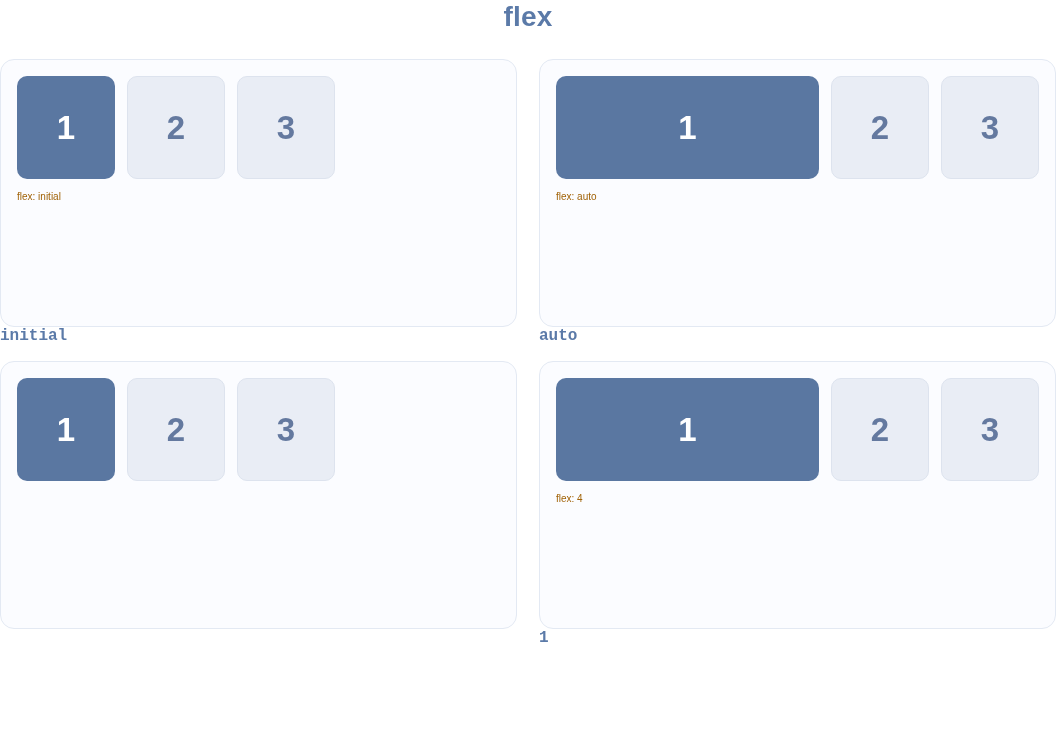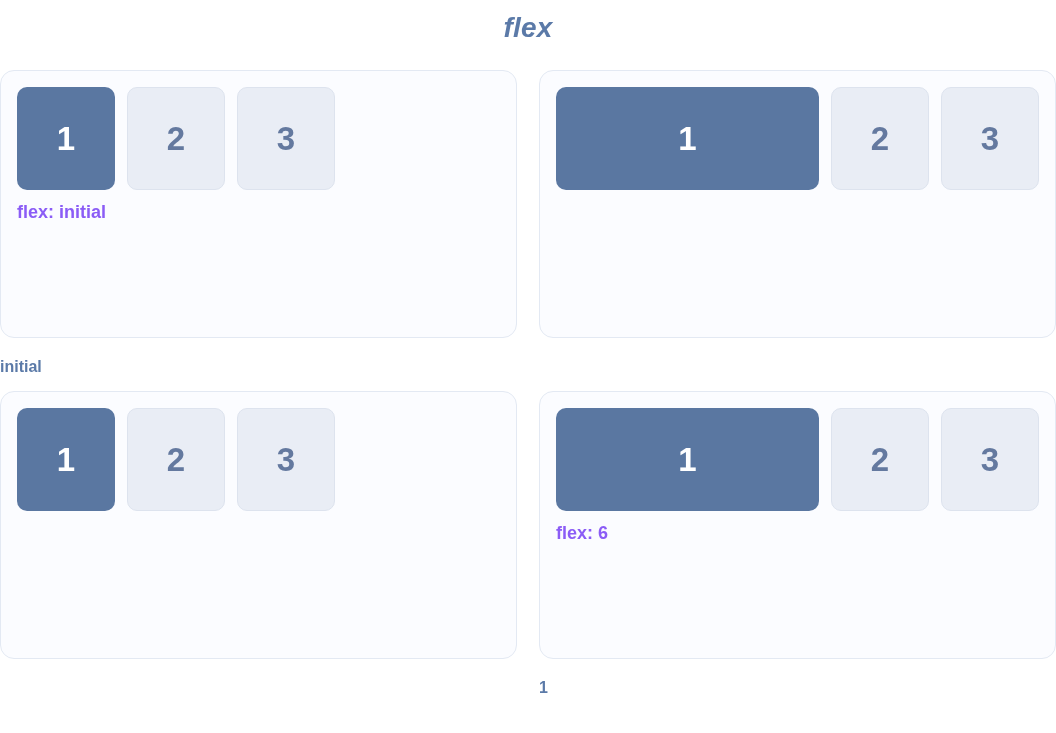--- a/index.html
+++ b/index.html
@@ -11,27 +11,26 @@
     height: 733px;
     font-family: "Liberation Sans", "DejaVu Sans", sans-serif;
   }
   .page {
     width: 1056px;
     height: 733px;
     overflow: hidden;
   }
   .page-title {
     margin: 0;
-    padding-top: 12px;
+    padding-top: 1px;
     text-align: center;
     font-size: 28px;
     font-weight: 700;
     letter-spacing: 0.2px;
     color: #5b7aa8;
-    font-style: italic;
   }
   .demo-grid {
     margin-top: 26px;
     display: grid;
     grid-template-columns: 1fr 1fr;
     column-gap: 22px;
     row-gap: 0;
   }
   .demo { display: block; }
   .panel {
@@ -65,31 +64,32 @@
     color: #ffffff;
     width: 98px;
   }
   
   .f-initial { flex: initial; }
   .f-auto    { flex: auto; }
   .f-none    { flex: none; }
   .f-1       { flex: 1; }
   .panel-caption {
     margin-top: 12px;
-    font-size: 18px;
-    font-weight: 700;
-    color: #8b5cf6;
+    font-size: 10px;
+    font-weight: 400;
+    color: #a16207;
   }
   .demo-label {
-    margin-top: 19px;
+    margin-top: 0;
     margin-bottom: 15px;
     font-size: 16px;
     font-weight: 700;
     color: #5b7aa8;
     line-height: 19px;
+    font-family: Liberation Mono, monospace;
   }
 </style>
 </head>
 <body>
 
 <div class="page">
 
   <h1 class="page-title">flex</h1>
 
   <div class="demo-grid">
@@ -106,39 +106,41 @@
       <div class="demo-label">initial</div>
     </section>
 
     <section class="demo">
       <div class="panel">
         <div class="flex-row">
           <div class="box primary f-auto">1</div>
           <div class="box secondary">2</div>
           <div class="box secondary">3</div>
         </div>
+        <div class="panel-caption">flex: auto</div>
       </div>
+      <div class="demo-label">auto</div>
     </section>
 
     <section class="demo">
       <div class="panel">
         <div class="flex-row">
           <div class="box primary f-none">1</div>
           <div class="box secondary">2</div>
           <div class="box secondary">3</div>
         </div>
       </div>
     </section>
 
     <section class="demo">
       <div class="panel">
         <div class="flex-row">
           <div class="box primary f-1">1</div>
           <div class="box secondary">2</div>
           <div class="box secondary">3</div>
         </div>
-        <div class="panel-caption">flex: 6</div>
+        <div class="panel-caption">flex: 4</div>
       </div>
       <div class="demo-label">1</div>
     </section>
 
   </div>
 </div>
 
 </body></html>

